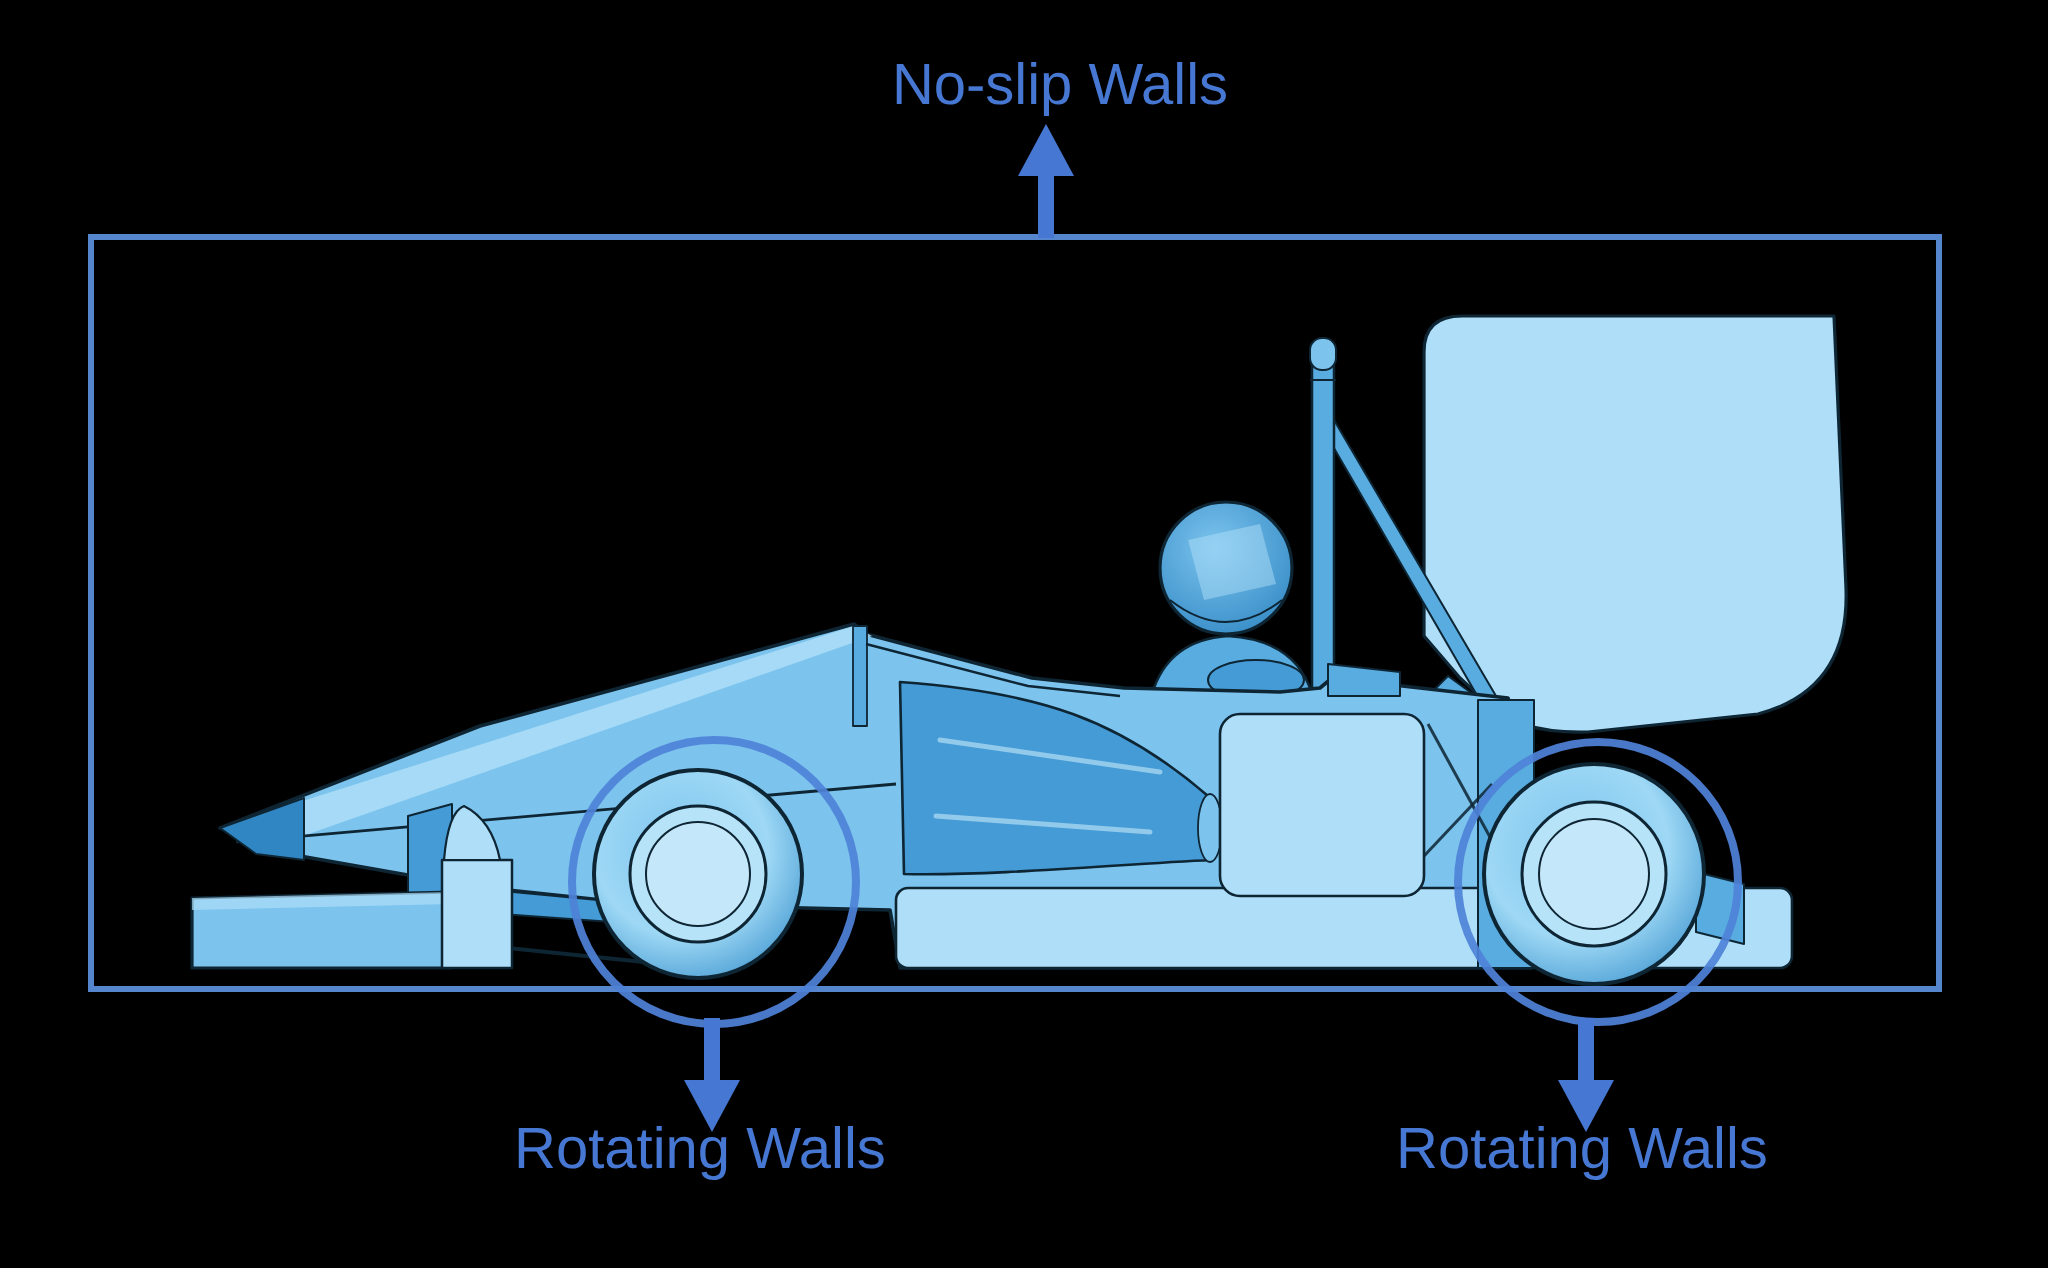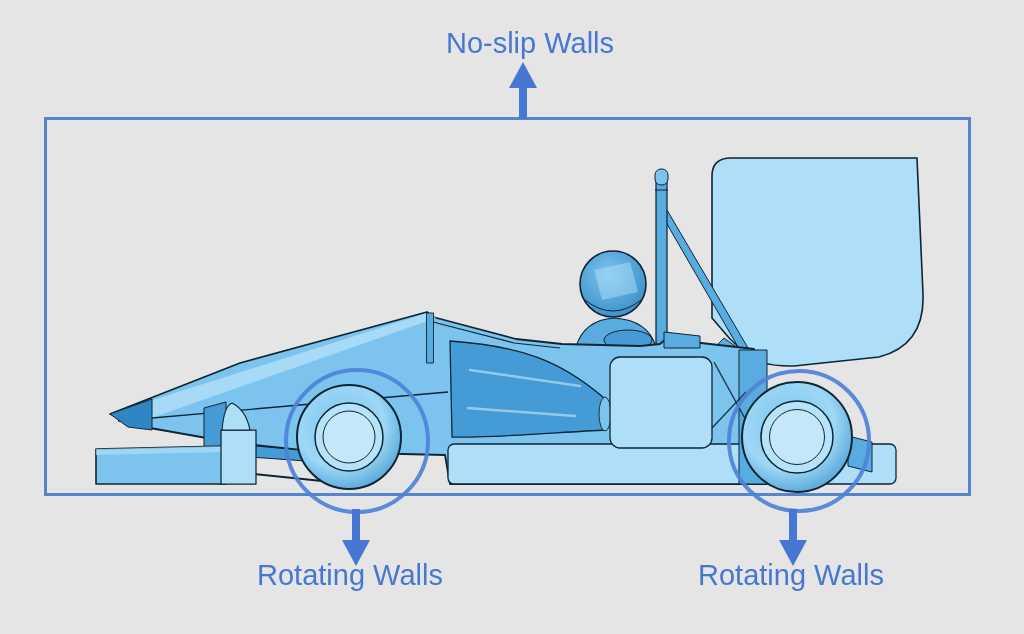--- a/index.html
+++ b/index.html
@@ -1,17 +1,17 @@
 <!DOCTYPE html>
 <html style="--annotation-text: #4677d2; --arrow: #4677d2; --domain-border: #5585cd; --highlight-circle: #4e82d8; --outline: #0e2534; --car-light: #aedef8; --car-lighter: #c6e9fb; --car-medium: #7cc4ee; --car-medium-dark: #58ace0; --car-dark: #459bd5; --car-darker: #2f86c2; --tire-light: #9ed8f5; --tire-dark: #4398d0; --rim-light: #b7e3f9; --hub-light: #c4e8fa;"><head>
 <meta charset="utf-8">
 <style>
   html,body{margin:0;padding:0;background:#fff;}
   .canvas{
-    position:relative;width:1024px;height:634px;background:#e5e5e5;
+    position:relative;width:1024px;height:634px;background:#000000;
     font-family:"Liberation Sans",sans-serif;overflow:hidden;
   }
   .scene{position:absolute;left:0;top:0;width:1024px;height:634px;}
   .label{
     position:absolute;width:300px;text-align:center;
     font-size:29px;line-height:1.1;font-weight:400;
     color:var(--annotation-text,#4677d2);
   }
   .label.top{left:380px;top:28px;}
   .label.bl{left:200px;top:560px;}

